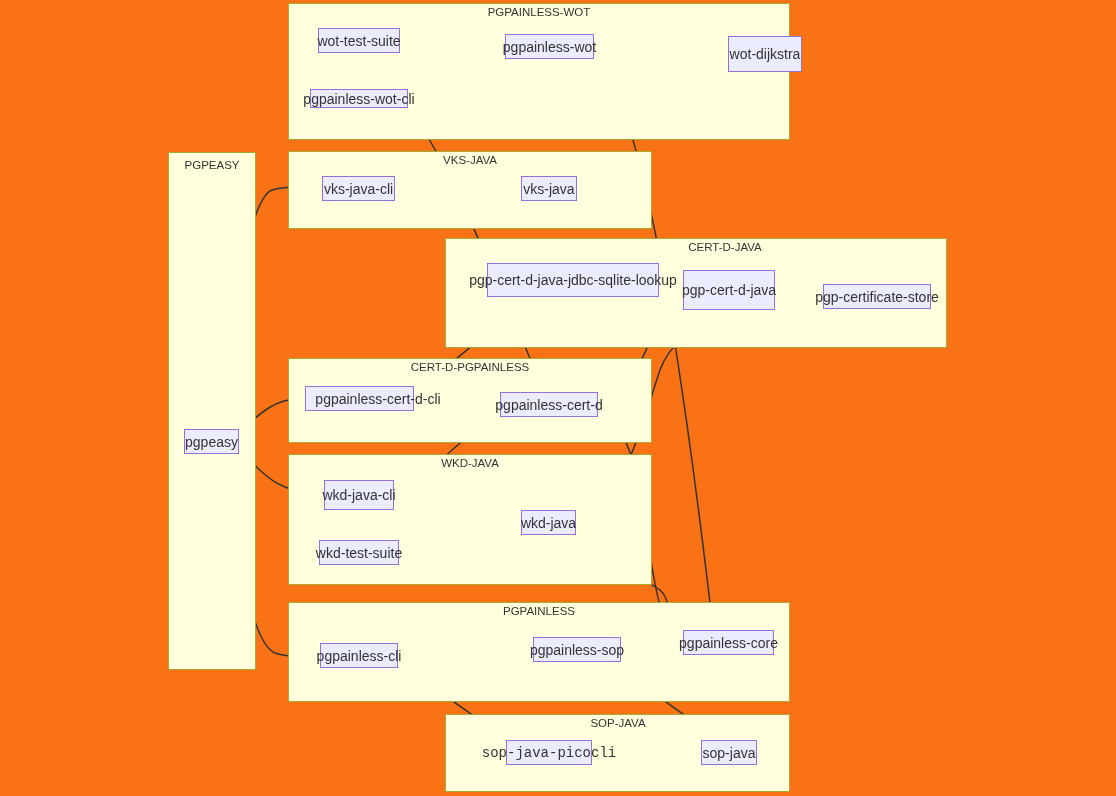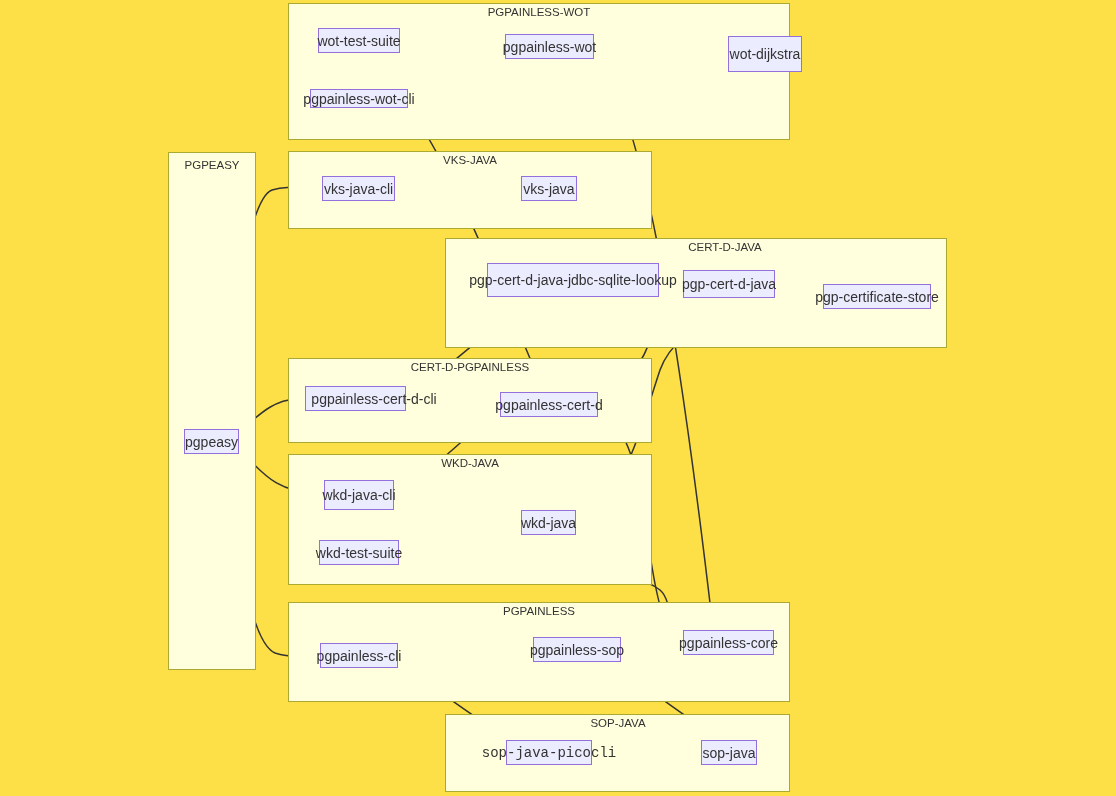--- a/index.html
+++ b/index.html
@@ -1,17 +1,17 @@
 <!DOCTYPE html>
 <html><head>
 <meta charset="utf-8">
 <style>
   html,body{margin:0;padding:0;background:#ffffff;}
   body{font-family:"Liberation Sans",sans-serif;}
-  #canvas{position:relative;width:1116px;height:796px;overflow:hidden;background:#fde047;}
+  #canvas{position:relative;width:1116px;height:796px;overflow:hidden;background:#f97316;}
   #edges{position:absolute;left:0;top:0;width:1116px;height:796px;}
   .cluster{position:absolute;background:#ffffde;border:1px solid #aaaa33;box-sizing:border-box;}
   .cluster-label{position:absolute;transform:translateX(-50%);font-size:11.5px;color:#333333;white-space:nowrap;}
   .node{position:absolute;background:#ececff;border:1px solid #9370db;box-sizing:border-box;
         display:flex;align-items:center;justify-content:center;font-size:14px;color:#333333;white-space:nowrap;}
 </style>
 </head>
 <body>
 
 <div id="canvas">
@@ -77,23 +77,23 @@
   <div class="cluster-label" style="left:618px;top:717px;">SOP-JAVA</div>
 
   <div class="node" style="left:318px;top:28px;width:82px;height:25px;">wot-test-suite</div>
   <div class="node" style="left:505px;top:34px;width:89px;height:25px;">pgpainless-wot</div>
   <div class="node" style="left:728px;top:28px;width:74px;height:36px;margin-top:8px;">wot-dijkstra</div>
   <div class="node" style="left:310px;top:89px;width:98px;height:19px;">pgpainless-wot-cli</div>
   <div class="node" style="left:184px;top:429px;width:55px;height:25px;">pgpeasy</div>
   <div class="node" style="left:322px;top:176px;width:73px;height:25px;">vks-java-cli</div>
   <div class="node" style="left:521px;top:176px;width:56px;height:25px;">vks-java</div>
   <div class="node" style="left:487px;top:263px;width:172px;height:34px;">pgp-cert-d-java-jdbc-sqlite-lookup</div>
-  <div class="node" style="left:683px;top:270px;width:92px;height:28px;">pgp-cert-d-java</div>
+  <div class="node" style="left:683px;top:270px;width:92px;height:40px;">pgp-cert-d-java</div>
   <div class="node" style="left:823px;top:284px;width:108px;height:25px;">pgp-certificate-store</div>
-  <div class="node" style="left:305px;top:386px;width:101px;height:25px;padding-left:37px;">pgpainless-cert-d-cli</div>
+  <div class="node" style="left:305px;top:386px;width:109px;height:25px;padding-left:37px;">pgpainless-cert-d-cli</div>
   <div class="node" style="left:500px;top:392px;width:98px;height:25px;">pgpainless-cert-d</div>
   <div class="node" style="left:324px;top:480px;width:70px;height:30px;">wkd-java-cli</div>
   <div class="node" style="left:521px;top:510px;width:55px;height:25px;">wkd-java</div>
   <div class="node" style="left:319px;top:540px;width:80px;height:25px;">wkd-test-suite</div>
   <div class="node" style="left:320px;top:643px;width:78px;height:25px;">pgpainless-cli</div>
   <div class="node" style="left:505px;top:637px;width:88px;height:25px;margin-left:28px;">pgpainless-sop</div>
   <div class="node" style="left:683px;top:630px;width:91px;height:25px;">pgpainless-core</div>
   <div class="node" style="left:506px;top:740px;width:86px;height:25px;font-family:Liberation Mono, monospace;">sop-java-picocli</div>
   <div class="node" style="left:701px;top:740px;width:56px;height:25px;">sop-java</div>
 

